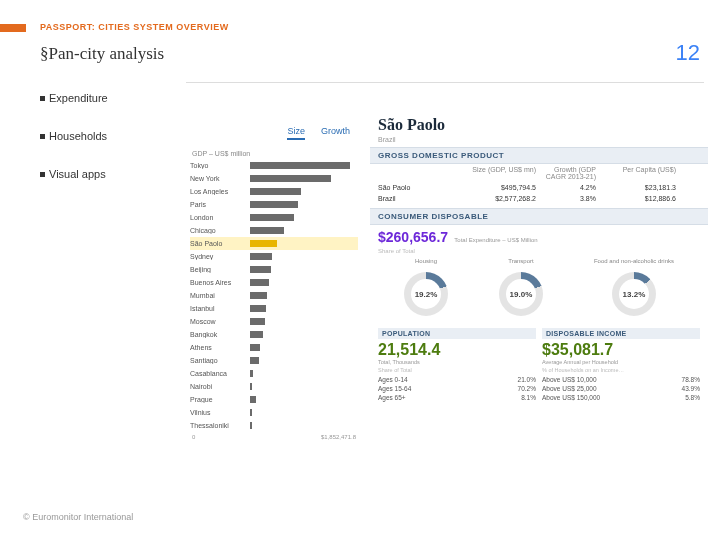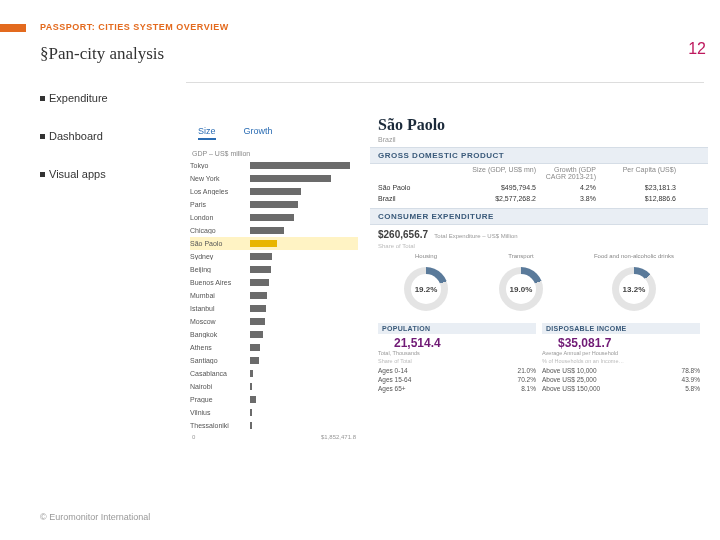--- a/index.html
+++ b/index.html
@@ -10,35 +10,35 @@
     position: relative;
     overflow: hidden;
   }
   .orange-tab { position: absolute; left: 0; top: 24px; width: 26px; height: 8px; background: #e36a1e; }
   .passport {
     position: absolute; left: 40px; top: 22px;
     font-size: 9px; letter-spacing: 0.5px; color: #e36a1e; font-weight: bold;
   }
   .title-row { position: absolute; left: 40px; top: 44px; right: 14px; }
   .title { font-family: Georgia, 'Times New Roman', serif; font-size: 17px; color: #333; }
-  .pagenum { position: absolute; right: 0; top: -4px; font-size: 16px; color: #be185d; }
+  .pagenum { position: absolute; right: 6px; top: -4px; font-size: 22px; color: #3b82f6; }
   .sidebar { position: absolute; left: 40px; top: 92px; width: 120px; }
   .side-item { font-size: 11px; color: #333; margin-bottom: 26px; }
   .bullet { display:inline-block; width:5px; height:5px; background:#333; margin-right:4px; vertical-align:1px; }
-  .footer { position: absolute; left: 40px; bottom: 18px; font-size: 9px; color: #999; text-align: right; }
+  .footer { position: absolute; left: 23px; bottom: 18px; font-size: 9px; color: #999; text-align: right; }
 
   .dash {
     position: absolute; left: 182px; top: 82px; right: 12px; bottom: 36px;
     background: #fff; font-size: 8px; color: #444;
   }
   .dash-title { font-size: 12px; font-weight: bold; color: #1b2a3a; padding: 4px 6px 6px; }
   .dash hr { border: none; border-top: 1px solid #ddd; margin: 0 4px 4px; }
 
   .left-col { position: absolute; left: 0; top: 44px; width: 184px; }
-  .tabs { display: flex; gap: 28px; padding: 0 16px 4px; }
+  .tabs { display: flex; gap: 16px; padding: 0 16px 4px; justify-content: flex-end; }
   .tab { color: #2a6cb3; font-size: 9px; padding-bottom: 2px; }
   .tab-active { border-bottom: 2px solid #2a6cb3; }
   .axis-label { font-size: 7px; color: #888; padding: 6px 10px 2px; }
   .city-list { padding: 0 8px; }
   .crow { display:flex; align-items:center; height:13px; }
   .cname { width: 60px; font-size: 7px; color: #555; white-space: nowrap; overflow:hidden; }
   .cbar { height: 7px; background: #6b6b6b; }
   .crow.sel { background: #fff3c4; }
   .crow.sel .cbar { background: #e8b500; }
   .xaxis { display:flex; justify-content:space-between; font-size:6px; color:#999; padding: 2px 10px 0; }
@@ -51,56 +51,56 @@
 
   .gdp-table { padding: 2px 8px 6px; }
   .gdp-head, .gdp-row { display:grid; grid-template-columns: 78px 80px 60px 80px; font-size:7px; }
   .gdp-head { color:#888; text-align:right; }
   .gdp-head .gh1 { text-align:left; }
   .gdp-row { padding-top:4px; }
   .gdp-row .c1 { text-align:left; color:#333; }
   .gdp-row .cv { text-align:right; color:#333; }
 
   .consumer { padding:4px 8px 6px; }
-  .big-val { font-size:10px; font-weight:bold; color:#404040; display:inline-block; }
+  .big-val { font-size:14px; font-weight:bold; color:#6d28d9; display:inline-block; }
   .sub-lab { font-size:6px; color:#999; margin-left:4px; }
   .share { font-size:6px; color:#bbb; padding-top:3px; }
   .rings { display:flex; gap:7px; justify-content:space-around; padding:4px 4px 2px;align-items:flex-end; }
   .ring-wrap { text-align:center; }
   .ring-lab { font-size:6px; color:#888; min-height:12px; }
   .ring {
     width:44px; height:44px; border-radius:50%;
     background: conic-gradient(#5a7a9a var(--p), #e4e4e4 0);
     display:flex; align-items:center; justify-content:center; margin:2px auto 0;
     position:relative;
   }
   .ring::before { content:""; position:absolute; width:30px; height:30px; background:#fff; border-radius:50%; }
   .ring span { position:relative; font-size:8px; font-weight:bold; color:#444; }
 
   .two-col { display:grid; grid-template-columns:1fr 1fr; gap:6px; padding:4px 8px 0; }
   .mini-sec .mini-bar { background:#e9eef4; color:#3a5a7a; font-size:7px; font-weight:bold; padding:2px 4px; letter-spacing:0.3px; }
-  .mini-val { font-size:12px; font-weight:bold; color:#701a75; padding:2px 0 0;margin-left:16px; }
+  .mini-val { font-size:16px; font-weight:bold; color:#4d7c0f; padding:2px 0 0; }
   .mini-sub { font-size:5.5px; color:#999; }
   .mini-share { font-size:5.5px; color:#bbb; padding:2px 0; }
   .stat-row { display:flex; justify-content:space-between; font-size:6.5px; color:#555; padding:1px 0; }
 </style>
 </head>
 <body>
 
 <div class="orange-tab"></div>
 <div class="passport">PASSPORT: CITIES SYSTEM OVERVIEW</div>
 
 <div class="title-row">
   <div class="title">§Pan-city analysis</div>
   <div class="pagenum">12</div>
 </div>
 
 <div class="sidebar">
   <div class="side-item"><span class="bullet"></span><span>Expenditure</span></div>
-  <div class="side-item"><span class="bullet"></span><span>Dashboard</span></div>
+  <div class="side-item"><span class="bullet"></span><span>Households</span></div>
   <div class="side-item"><span class="bullet"></span><span>Visual apps</span></div>
 </div>
 
 <div class="footer">© Euromonitor International</div>
 
 <div class="dash">
   <hr>
 
   <div class="left-col">
     <div class="tabs">
@@ -221,21 +221,21 @@
         <div class="cv">$23,181.3</div>
       </div>
       <div class="gdp-row">
         <div class="c1">Brazil</div>
         <div class="cv">$2,577,268.2</div>
         <div class="cv">3.8%</div>
         <div class="cv">$12,886.6</div>
       </div>
     </div>
 
-    <div class="sec-bar">CONSUMER EXPENDITURE</div>
+    <div class="sec-bar">CONSUMER DISPOSABLE</div>
     <div class="consumer">
       <span class="big-val">$260,656.7</span>
       <span class="sub-lab">Total Expenditure – US$ Million</span>
       <div class="share">Share of Total</div>
       <div class="rings" id="rings">
           <div class="ring-wrap">
             <div class="ring-lab">Housing</div>
             <div class="ring" style="--p: 19.2%;">
               <span>19.2%</span>
             </div>

